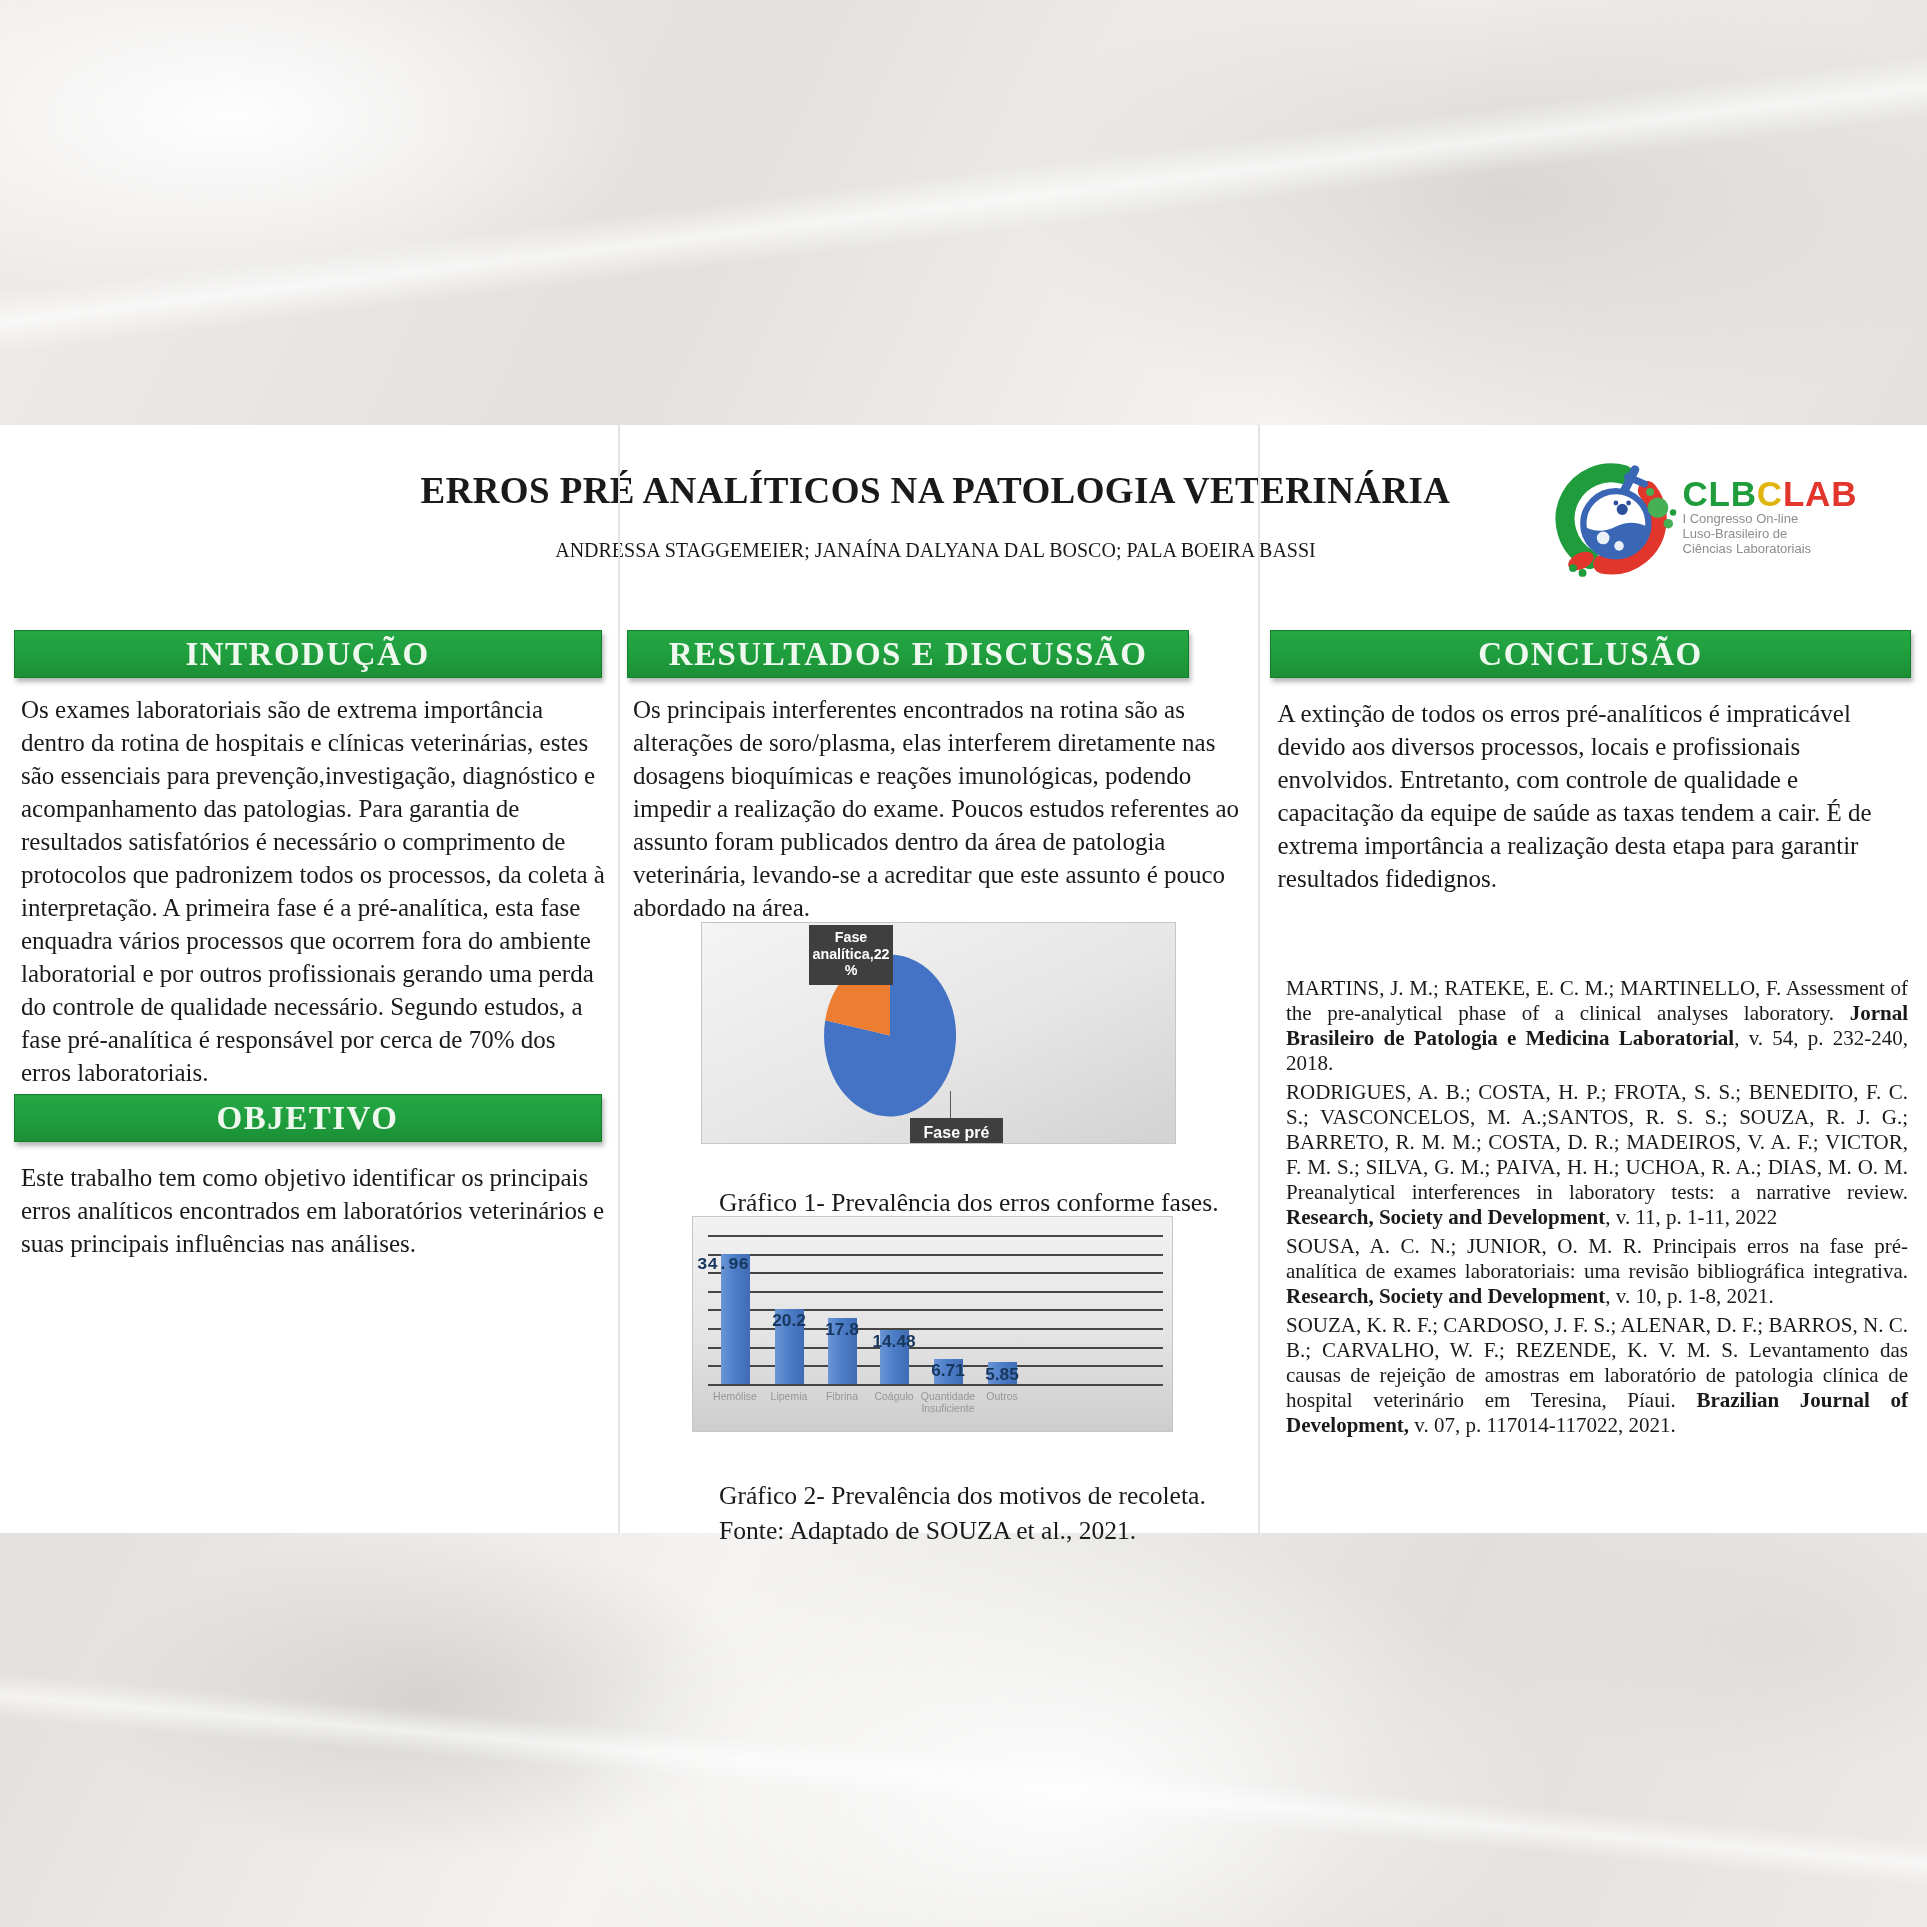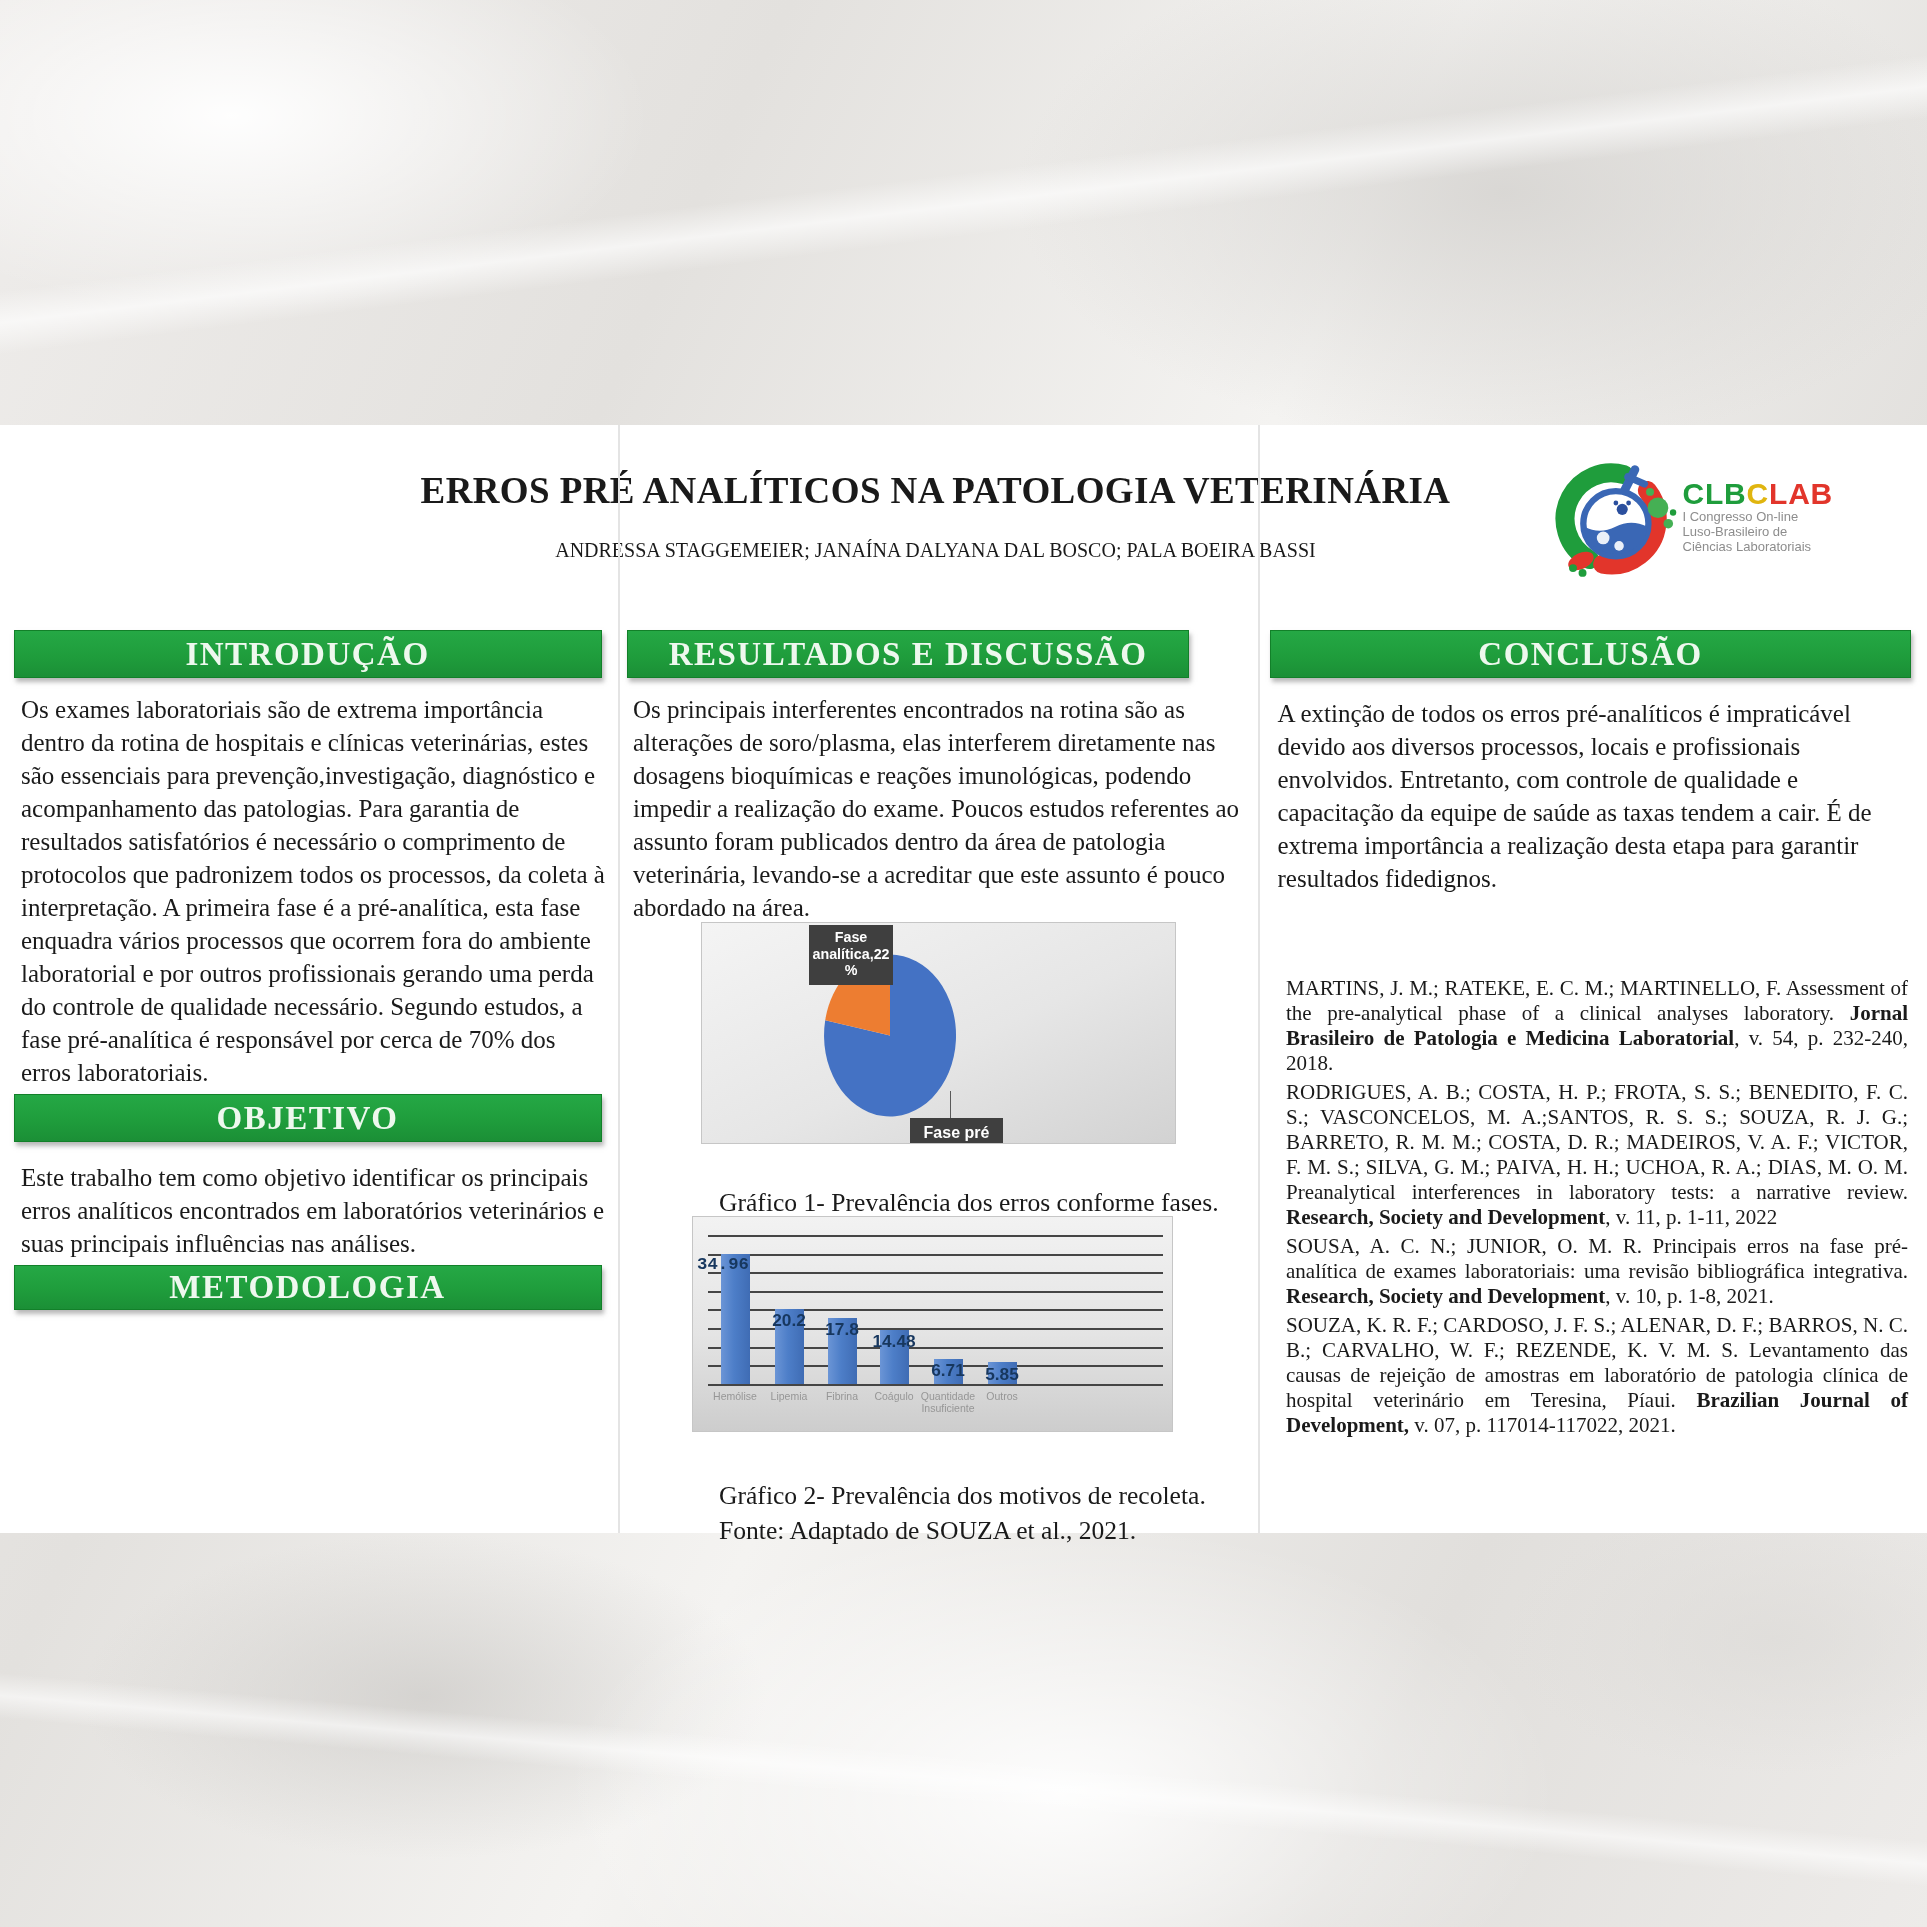--- a/index.html
+++ b/index.html
@@ -20,21 +20,21 @@
 
   .poster{position:absolute;left:0;top:425px;width:1928px;height:1108px;background:#ffffff;}
   .page-title{position:absolute;left:0;top:44px;width:1871px;text-align:center;
     font-size:37px;font-weight:bold;letter-spacing:0.4px;}
   .authors{position:absolute;left:0;top:114px;width:1871px;text-align:center;font-size:20px;}
 
   
   .logo{position:absolute;right:6px;top:16.5px;width:376px;height:150px;display:flex;align-items:center;}
   .logo-mark{flex:0 0 135px;height:135px;}
   .logo-text{display:flex;flex-direction:column;line-height:1.05;margin-left:1.5px;}
-  .brand{font-family:"Liberation Sans",sans-serif;font-weight:bold;font-size:30px;letter-spacing:0.8px;}
+  .brand{font-family:"Liberation Sans",sans-serif;font-weight:bold;font-size:35px;letter-spacing:0.8px;}
   .brand .g{color:#1f9d3c}.brand .y{color:#e0b50f}.brand .r{color:#e2352b}
   .logo-sub{font-family:"Liberation Sans",sans-serif;color:#8d8d8d;font-size:13px;line-height:1.15;}
 
   .col{position:absolute;top:0;height:1108px;}
   .col1{left:13.5px;width:601px;}
   .col2{left:627px;width:620px;}
   .col3{left:1270px;width:646px;}
   .sep{position:absolute;top:0;width:1.5px;height:1108px;background:#e4e4e4;}
 
   .hbar{position:absolute;box-sizing:border-box;height:48px;
@@ -108,21 +108,20 @@
     <div class="sep" style="left:618px"></div>
     <div class="sep" style="left:1258px"></div>
 
     <div class="col col1">
       <div class="hbar" style="left:0;top:205px;width:588px">INTRODUÇÃO</div>
       <div class="body-text" style="left:7.5px;top:268px;width:585px">Os exames laboratoriais são de extrema importância dentro da rotina de hospitais e clínicas veterinárias, estes são essenciais para prevenção,investigação, diagnóstico e acompanhamento das patologias. Para garantia de resultados satisfatórios é necessário  o comprimento de protocolos que padronizem todos os processos, da coleta à interpretação. A primeira fase é a pré-analítica, esta fase enquadra vários processos que ocorrem fora do ambiente laboratorial e por outros profissionais gerando uma perda do controle de qualidade necessário. Segundo estudos, a fase pré-analítica é responsável por cerca de 70% dos erros laboratoriais.</div>
 
       <div class="hbar" style="left:0;top:669px;width:588px">OBJETIVO</div>
       <div class="body-text" style="left:7.5px;top:736px;width:585px">Este trabalho tem como objetivo identificar os principais erros analíticos encontrados em laboratórios veterinários e suas principais influências nas análises.</div>
 
-      <div class="hbar" style="left:0;top:840px;width:588px;height:45px">METODOLOGIA</div>
     </div>
 
     <div class="col col2">
       <div class="hbar" style="left:0;top:205px;width:562px">RESULTADOS E DISCUSSÃO</div>
       <div class="body-text" style="left:6px;top:268px;width:612px">Os principais interferentes encontrados na rotina são as alterações de soro/plasma, elas interferem diretamente nas dosagens bioquímicas e reações imunológicas, podendo impedir a realização do exame. Poucos estudos referentes ao assunto foram publicados dentro da área de patologia veterinária, levando-se a acreditar que este assunto é pouco abordado na área.</div>
 
       <div class="fig fig-pie" style="left:74px;top:497px;width:475px;height:222px">
         <svg id="pieSvg" width="475" height="222" viewBox="0 0 632 296">
             <path d="M250,150 L250.0,42.0 A88,108 0 1 1 163.6,129.8 Z" fill="#4472c4"></path>
             <path d="M250,150 L163.6,129.8 A88,108 0 0 1 250.0,42.0 Z" fill="#ed7d31"></path>

